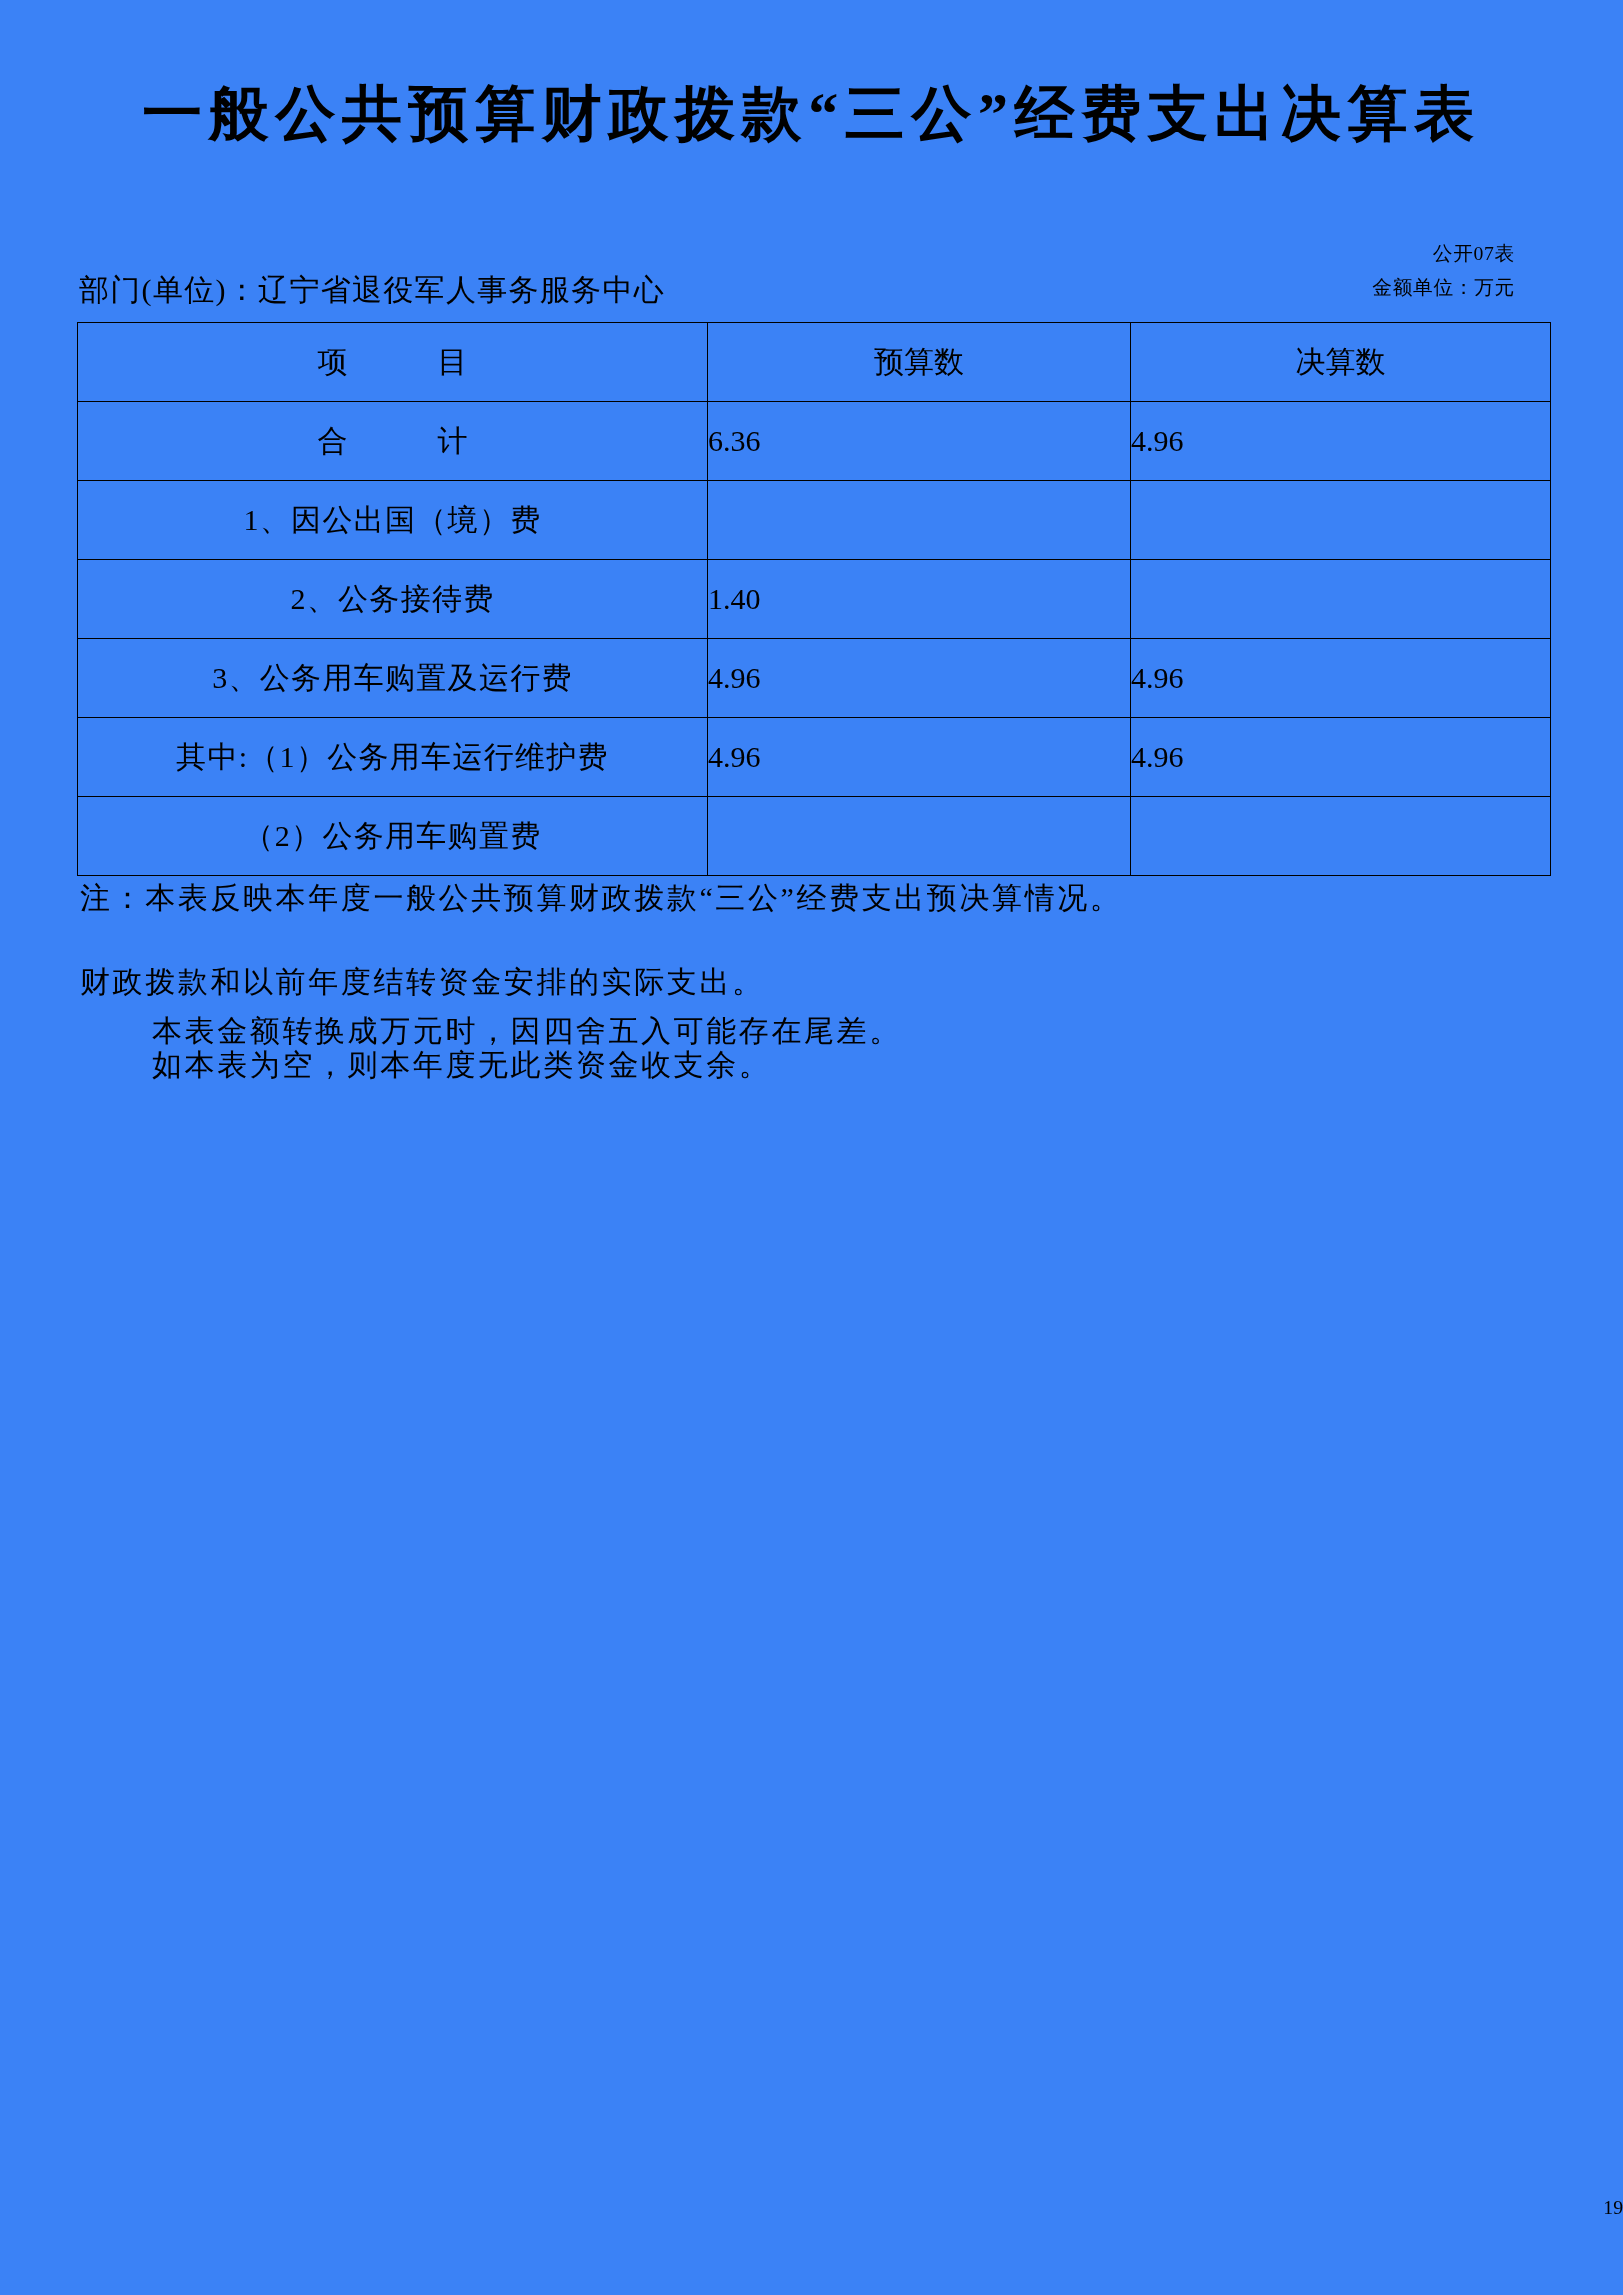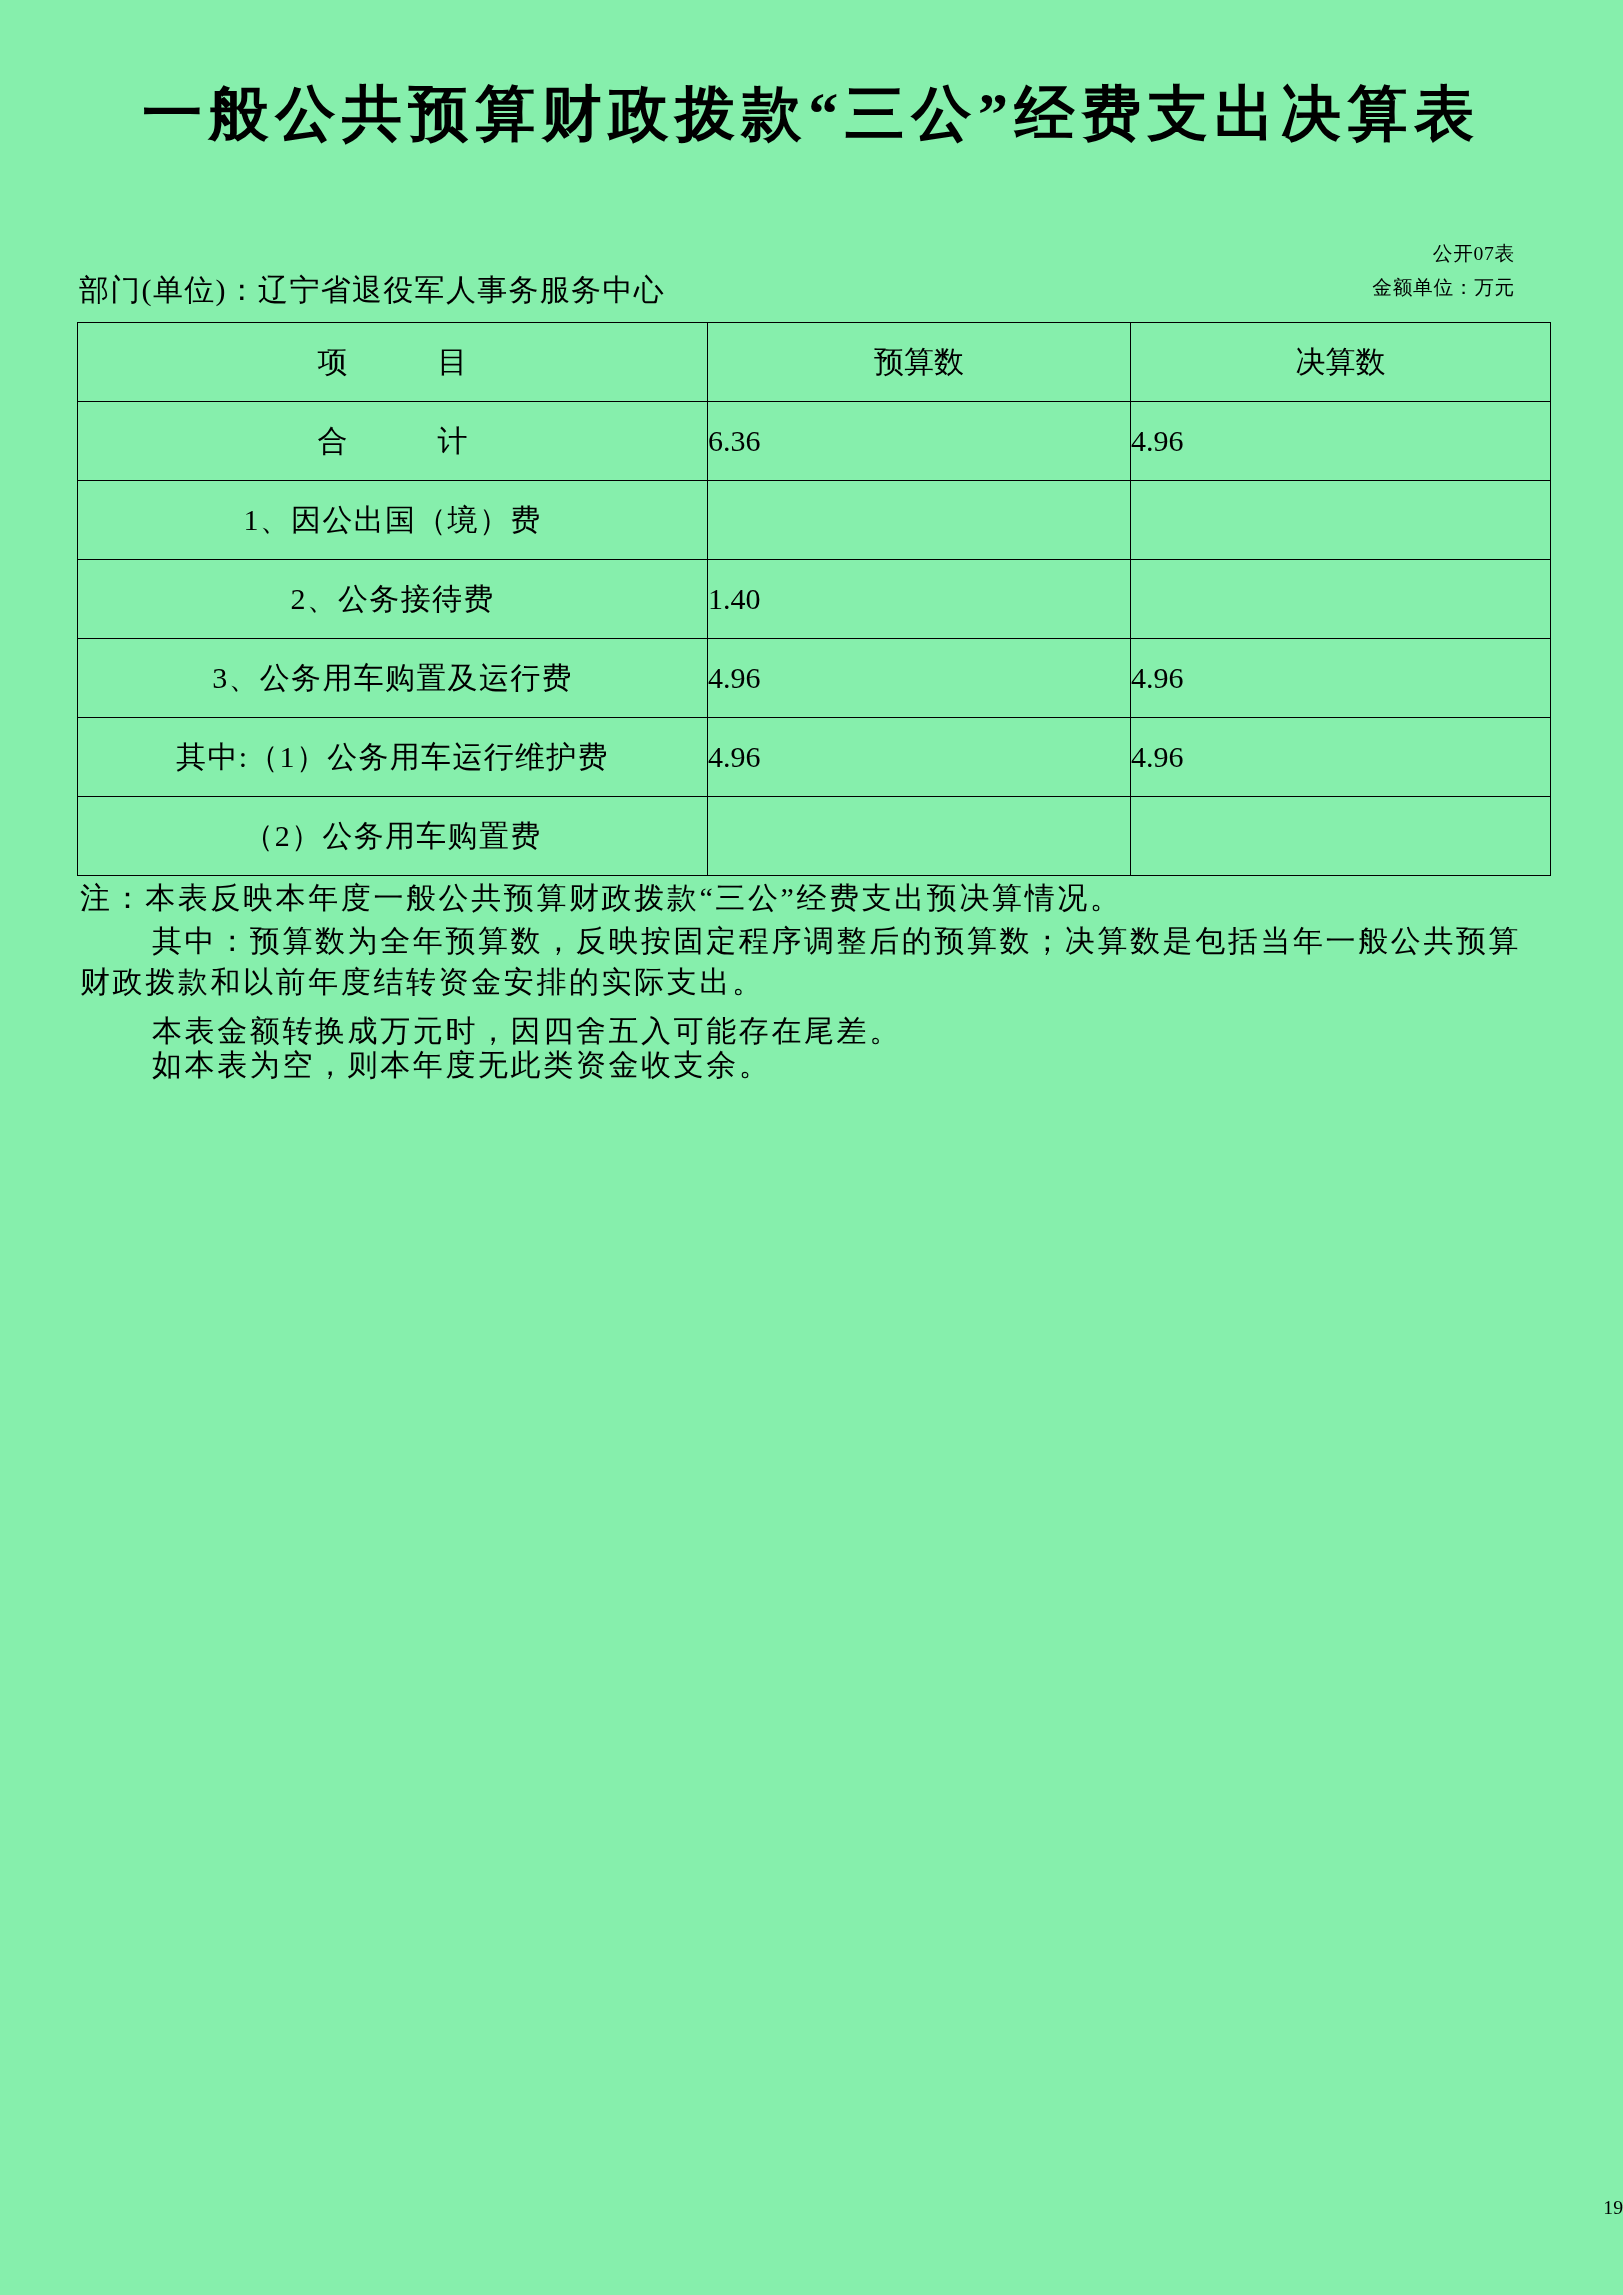--- a/index.html
+++ b/index.html
@@ -1,20 +1,20 @@
 <!DOCTYPE html>
 <html style="font-size:10.5px"><head>
 <meta charset="utf-8">
 <style>
   html, body { margin: 0; padding: 0; background: #888; }
   .page {
     position: relative;
     width: 1623px;
     height: 2295px;
-    background: #86efac;
+    background: #3b82f6;
     font-family: "Liberation Serif", serif;
     color: #000000;
     overflow: hidden;
     text-decoration: underline;
   }
   .doc-title {
     position: absolute;
     top: 80px;
     left: 0;
     width: 100%;
@@ -138,21 +138,20 @@
       </tr>
       <tr>
         <td class="c-item c-indent">（2）公务用车购置费</td>
         <td class="c-num"></td>
         <td class="c-num"></td>
       </tr>
     </tbody>
   </table>
 
   <div class="note-line note-1">注：本表反映本年度一般公共预算财政拨款“三公”经费支出预决算情况。</div>
-  <div class="note-line note-2">其中：预算数为全年预算数，反映按固定程序调整后的预算数；决算数是包括当年一般公共预算</div>
   <div class="note-line note-3">财政拨款和以前年度结转资金安排的实际支出。</div>
   <div class="note-line note-4">本表金额转换成万元时，因四舍五入可能存在尾差。</div>
   <div class="note-line note-5">如本表为空，则本年度无此类资金收支余。</div>
 
   <div class="page-num">19</div>
 
 </div>
 
 
 </body></html>

